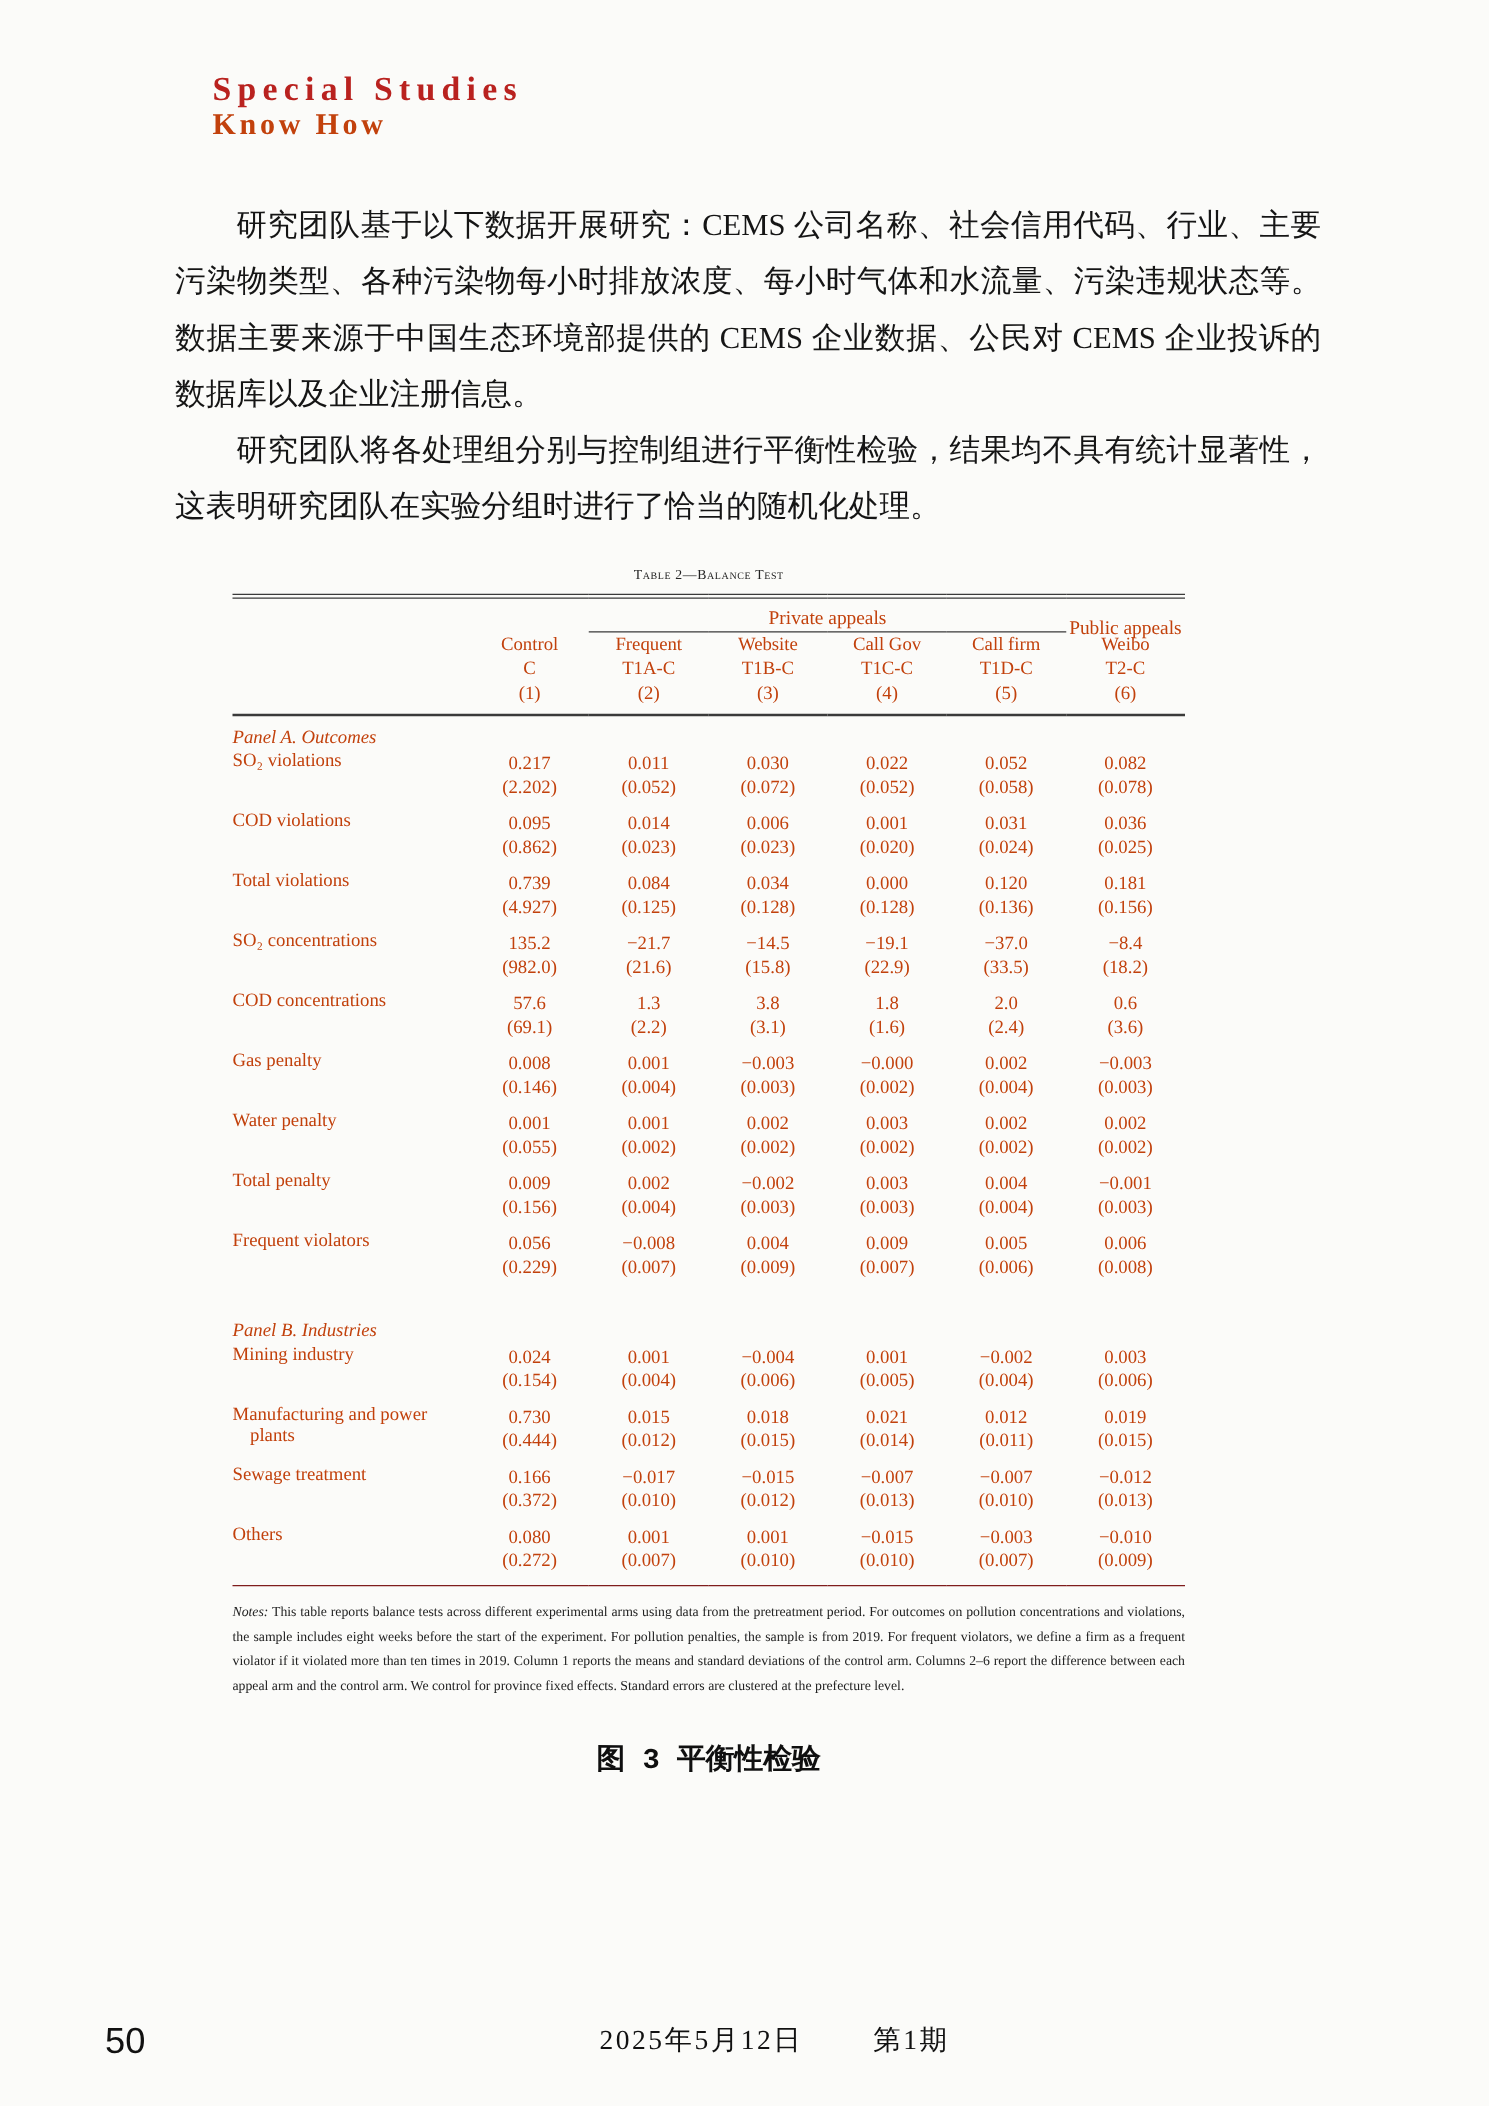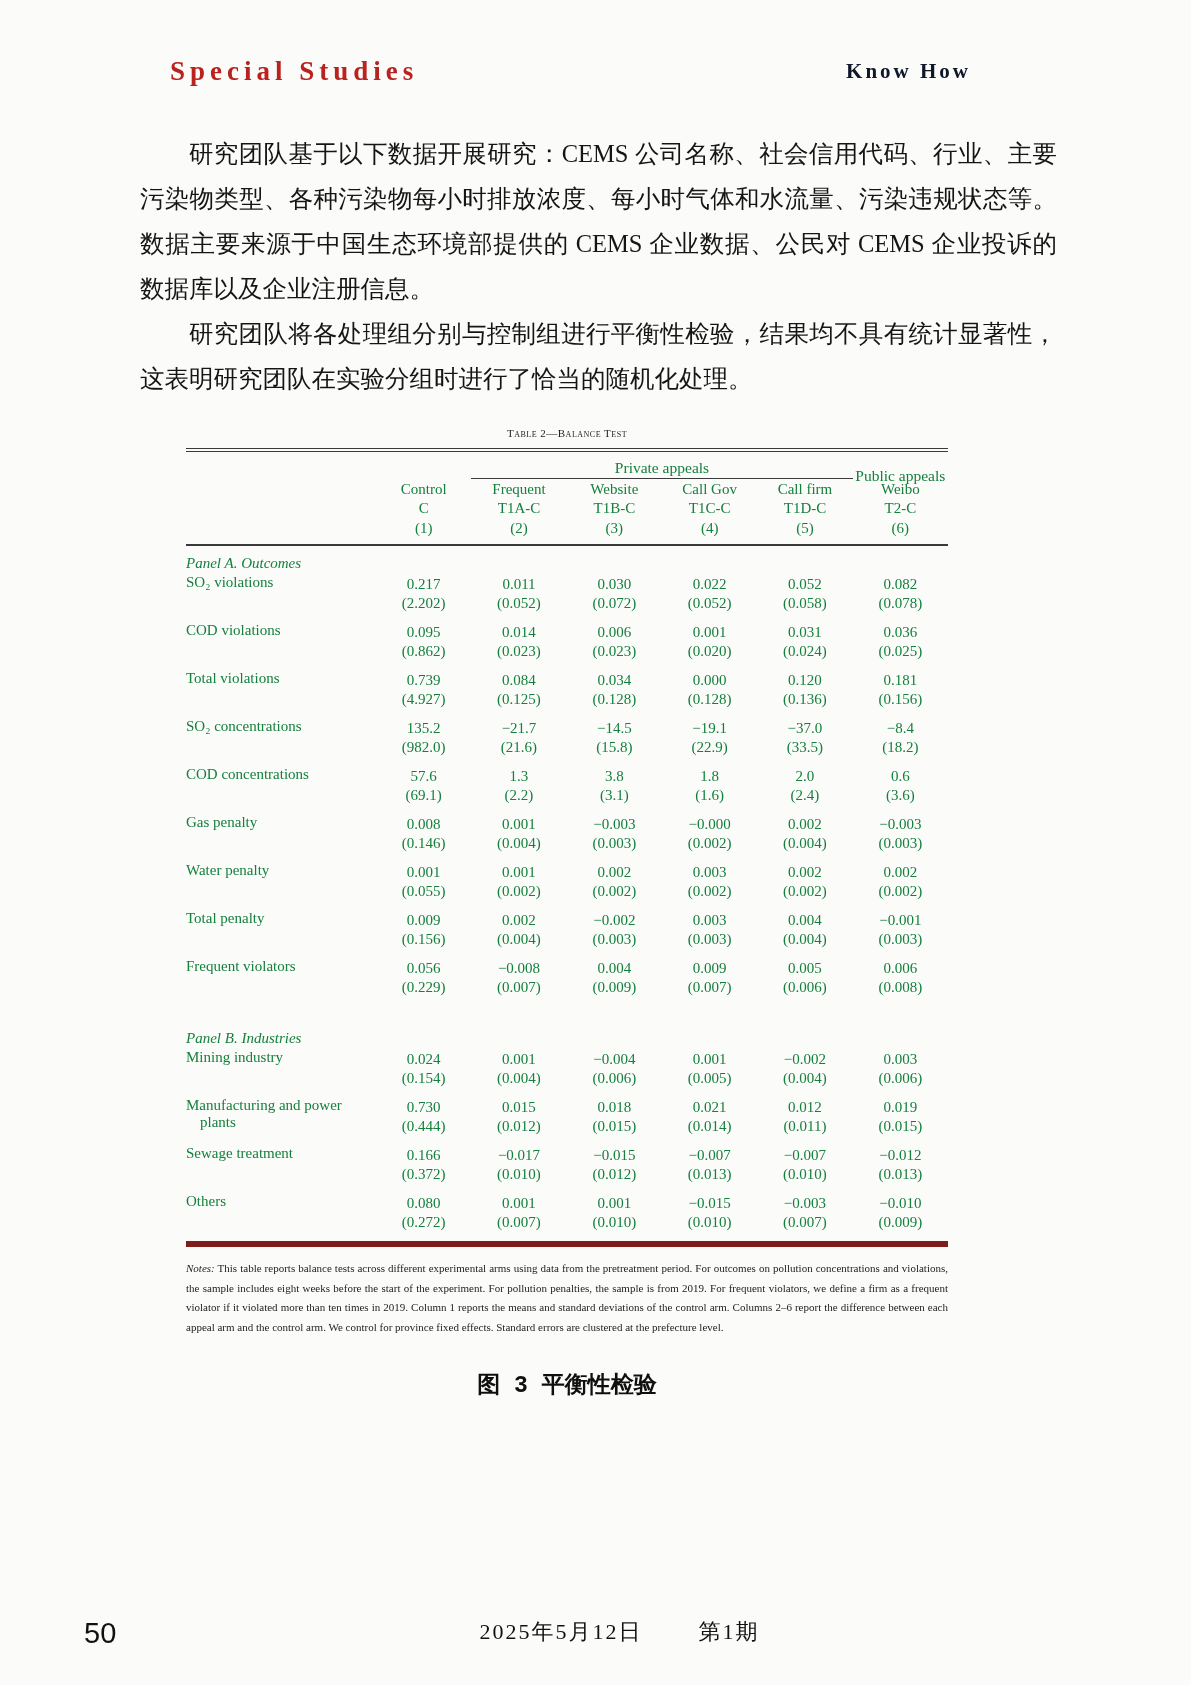--- a/index.html
+++ b/index.html
@@ -6,37 +6,37 @@
   body {
     width:1191px; height:1685px;
     background:#fbfbf9;
     font-family:"Liberation Serif","DejaVu Serif",serif;
     color:#1d1d1d;
     -webkit-font-smoothing:antialiased;
   }
   .page { position:relative; width:1191px; height:1685px; overflow:hidden; }
 
   
-  .header { display:flex; justify-content:space-between; align-items:center;
-            padding:56px 220px 0 170px; }
+  .header { display:flex; justify-content:space-between; align-items:flex-start;
+            padding:56px 220px 0 170px;flex-direction:column; }
   .header-left  { font-size:27px; font-weight:bold; letter-spacing:5px; }
-  .header-right { font-size:21px; font-weight:bold; letter-spacing:3px; color:#0f172a; }
+  .header-right { font-size:24px; font-weight:bold; letter-spacing:3px; color:#c2410c; }
 
   
   .body-text { margin:44px 134px 0 140px; font-size:24.5px; line-height:45px;
                text-align:justify; color:#151515; }
   .para { margin:0; text-indent:2em; }
 
   
   .table-wrap { width:762px; margin:26px 0 0 186px; }
   .table-title { text-align:center; font-variant:small-caps; letter-spacing:0.5px;
                  font-size:11px; color:#232323; margin-bottom:9px; }
   .btable { border-collapse:collapse; width:100%; table-layout:fixed;
-            border-top:4px double #3a3a3a; border-bottom:6px solid #7f1d1d;
-            font-size:15px; color:#15803d; }
+            border-top:4px double #3a3a3a; border-bottom:1px solid #7f1d1d;
+            font-size:15px; color:#c2410c; }
   .btable th { font-weight:normal; }
   col.lbl { width:190px; }
   .grp { border-bottom:1px solid #3a3a3a; text-align:center; padding:7px 10px 1px; font-size:15.5px; }
   .grp-pub { text-align:center; font-size:15.5px; }
   .grp-pub span { position:relative; top:11px; display:inline-block; }
   .cn { text-align:center; padding:2px 0 0; }
   .numrow th { border-bottom:2px solid #3a3a3a; padding:3px 0 7px; }
   .panelrow td { font-style:italic; padding:9px 0 2px; }
   .panelrow.gap td { padding-top:24px; }
   .datarow td { vertical-align:top; padding-bottom:9px; }

